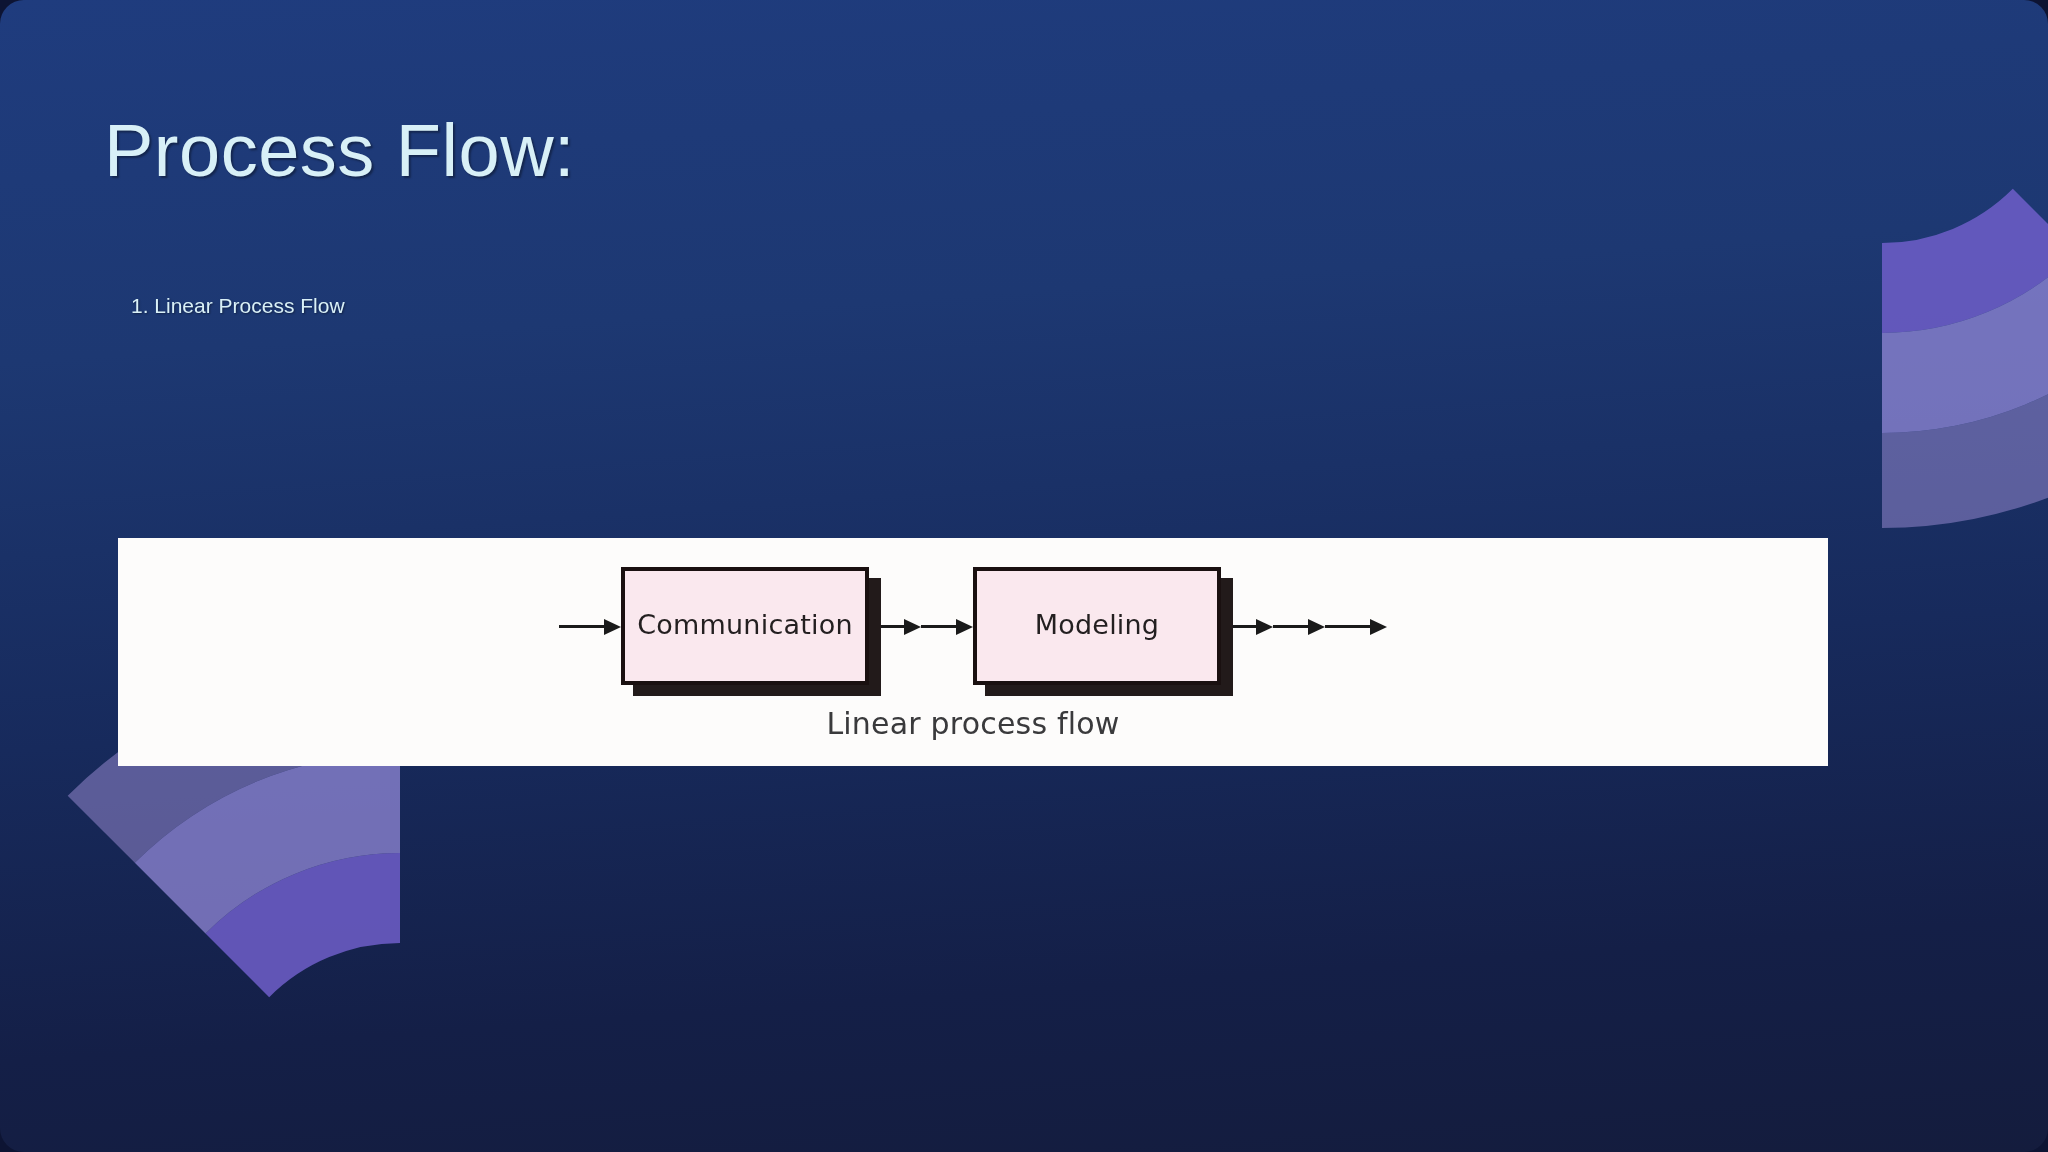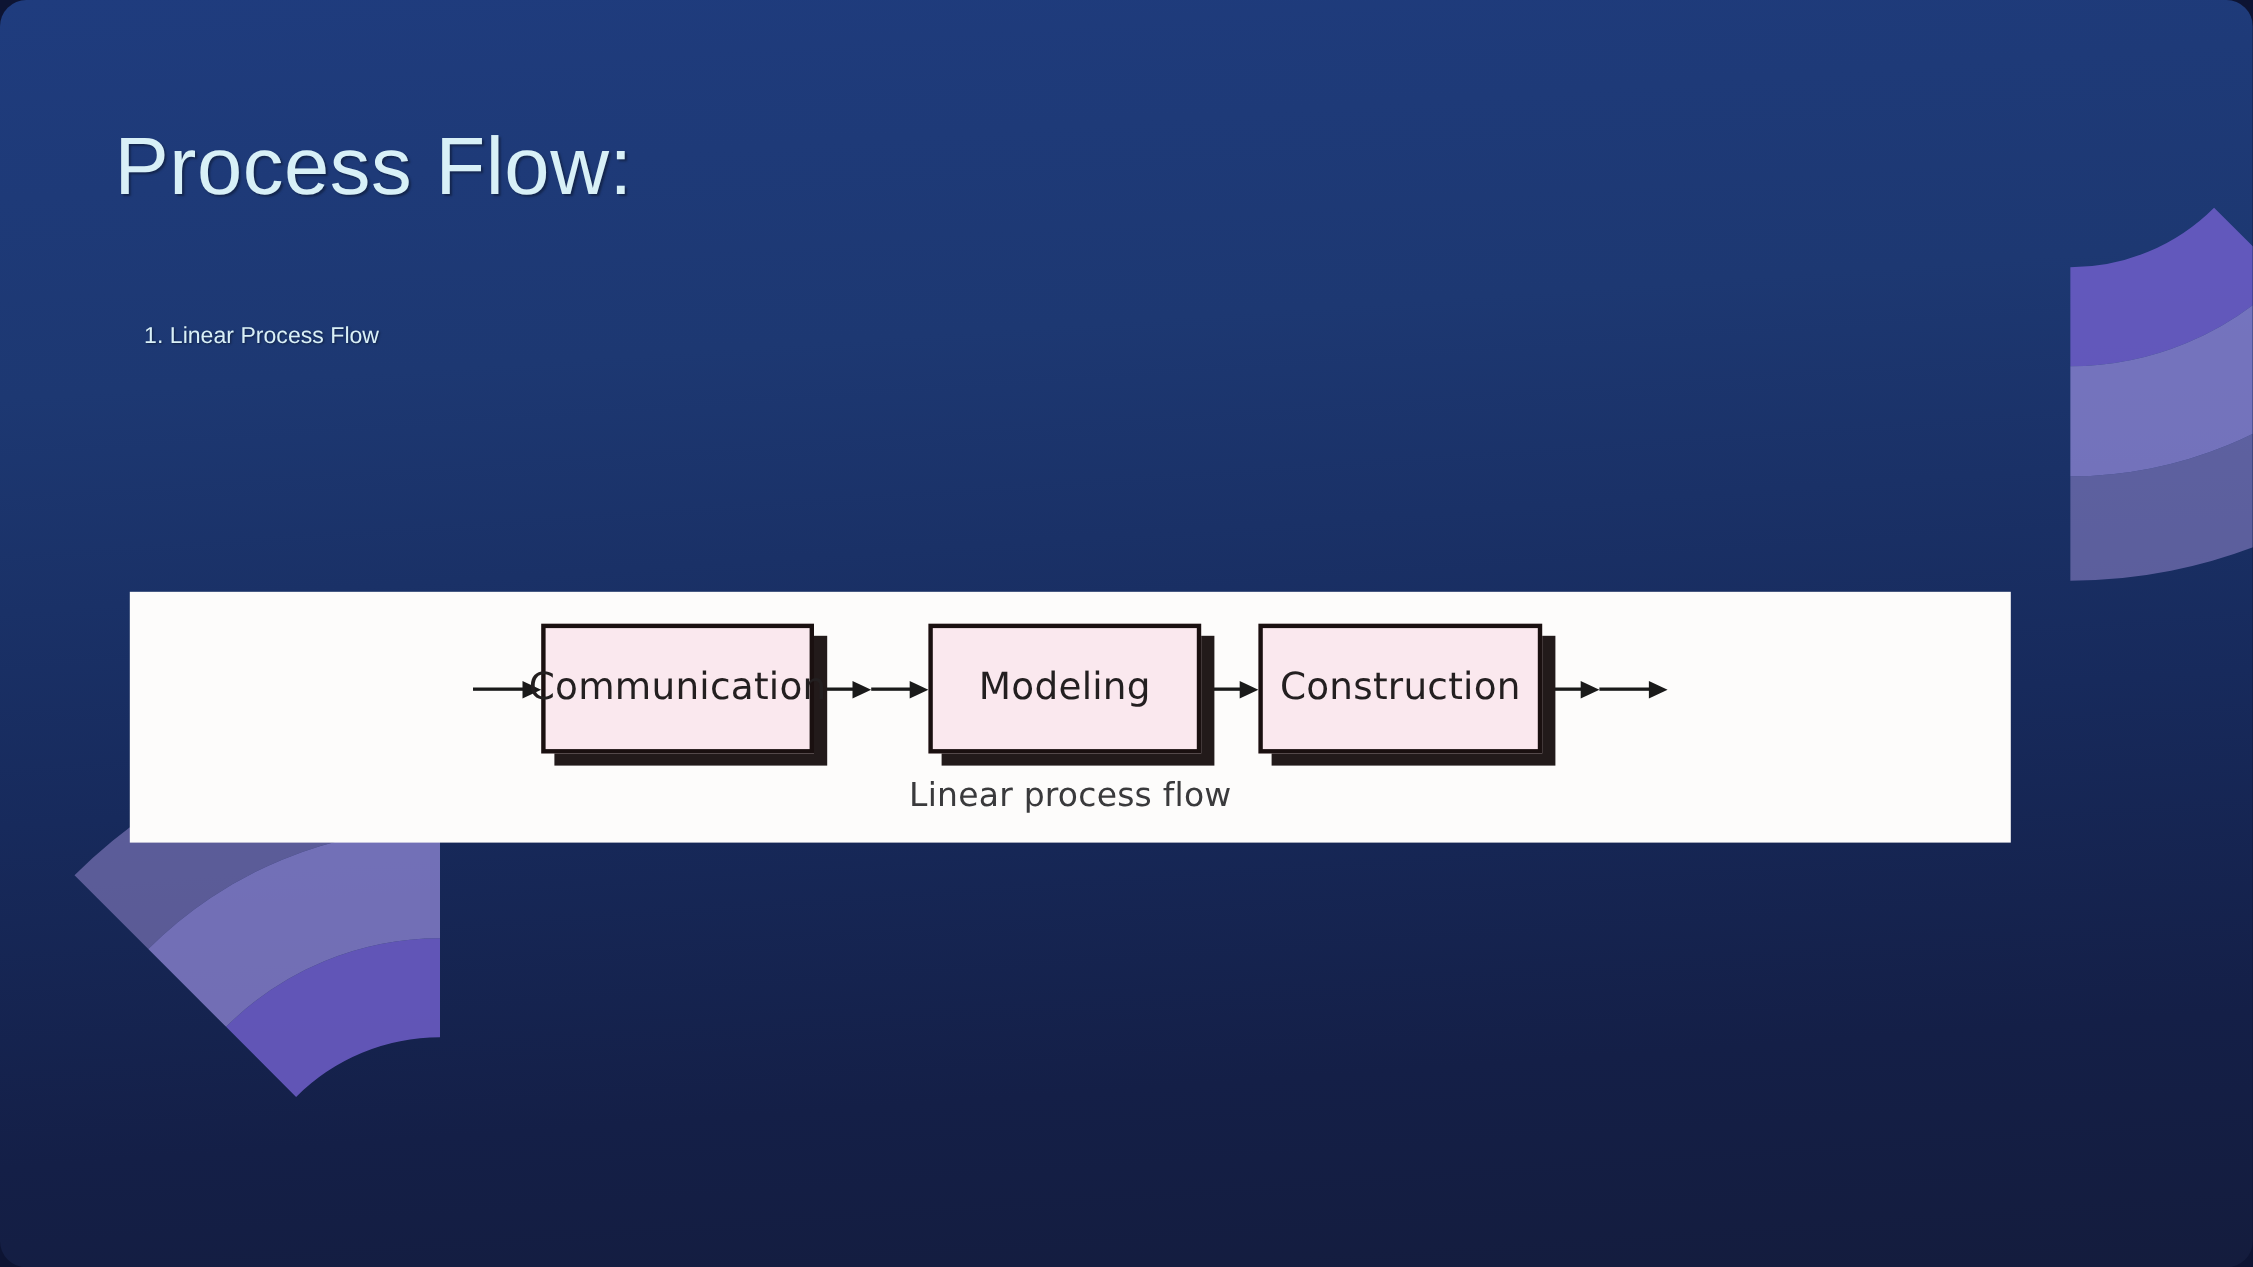--- a/index.html
+++ b/index.html
@@ -139,21 +139,21 @@
     background: #fae8ee;
     border: 4px solid #1a1010;
     height: 118px;
     display: flex;
     align-items: center;
     justify-content: center;
     z-index: 2;
   }
   .stage .label {
     font-family: "DejaVu Sans", sans-serif;
-    font-size: 34px;
+    font-size: 27px;
     color: #231f20;
     letter-spacing: 0.2px;
     white-space: nowrap;
     transform: translateY(-2px);
   }
   .stage-shadow {
     position: absolute;
     left: 12px;
     top: 22px;
     width: 100%;
@@ -288,26 +288,20 @@
         <div class="stage">
           <span class="label">Modeling</span>
         </div>
       </div>
 
       <div class="arrow short">
         <div class="shaft"></div>
         <div class="head"></div>
       </div>
 
-      <div class="stagewrap w-construction">
-        <div class="stage-shadow"></div>
-        <div class="stage">
-          <span class="label">Construction</span>
-        </div>
-      </div>
 
       <div class="arrow short">
         <div class="shaft"></div>
         <div class="head"></div>
       </div>
 
 
       <div class="arrow">
         <div class="shaft"></div>
         <div class="head"></div>

